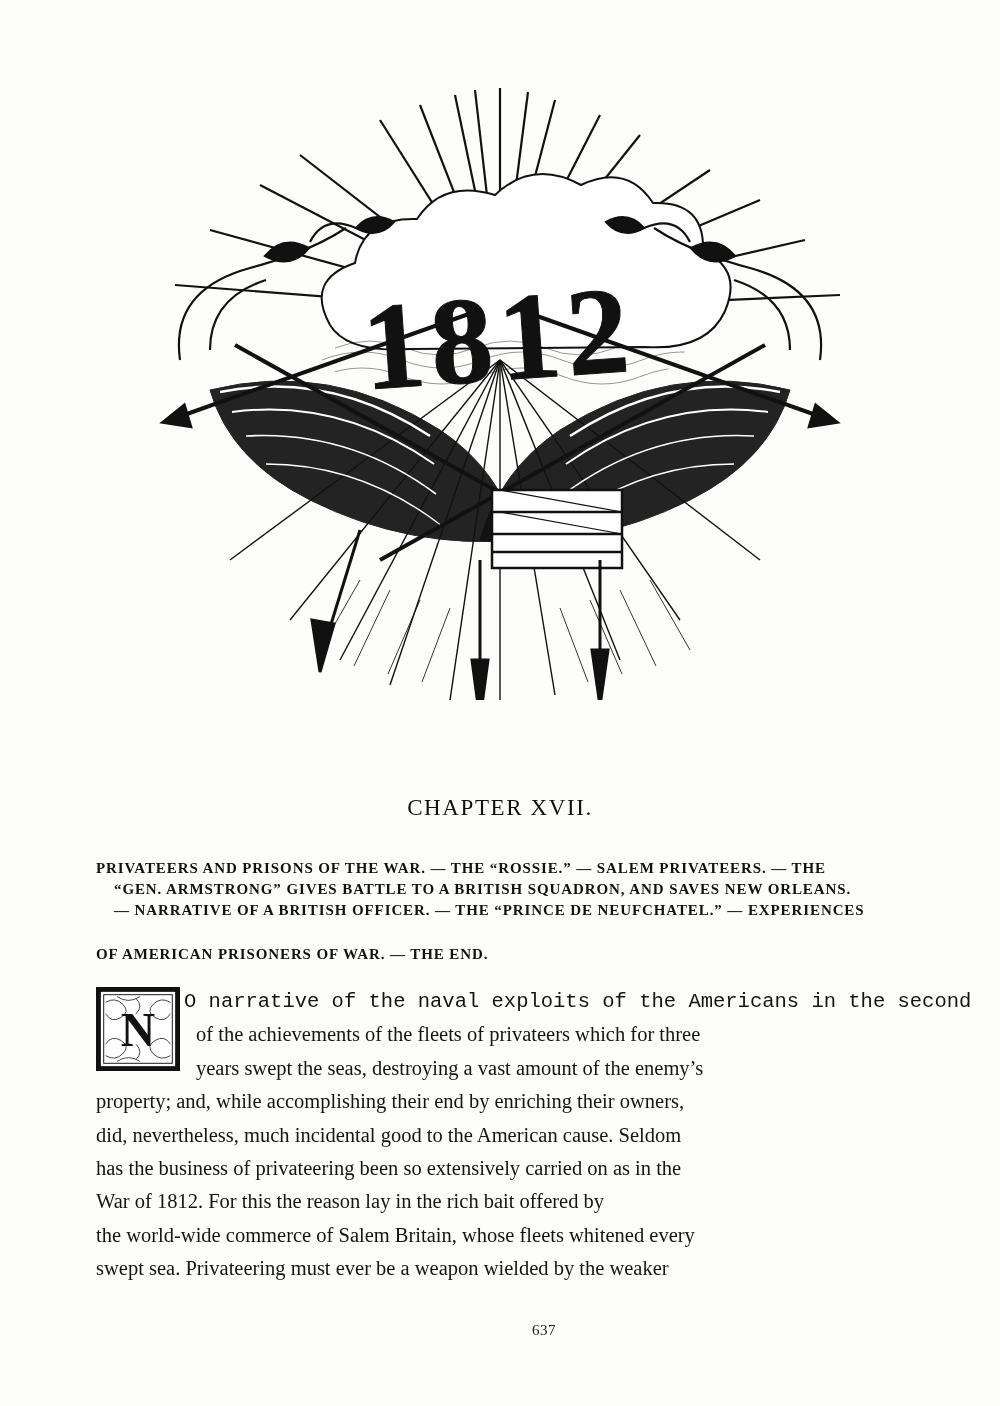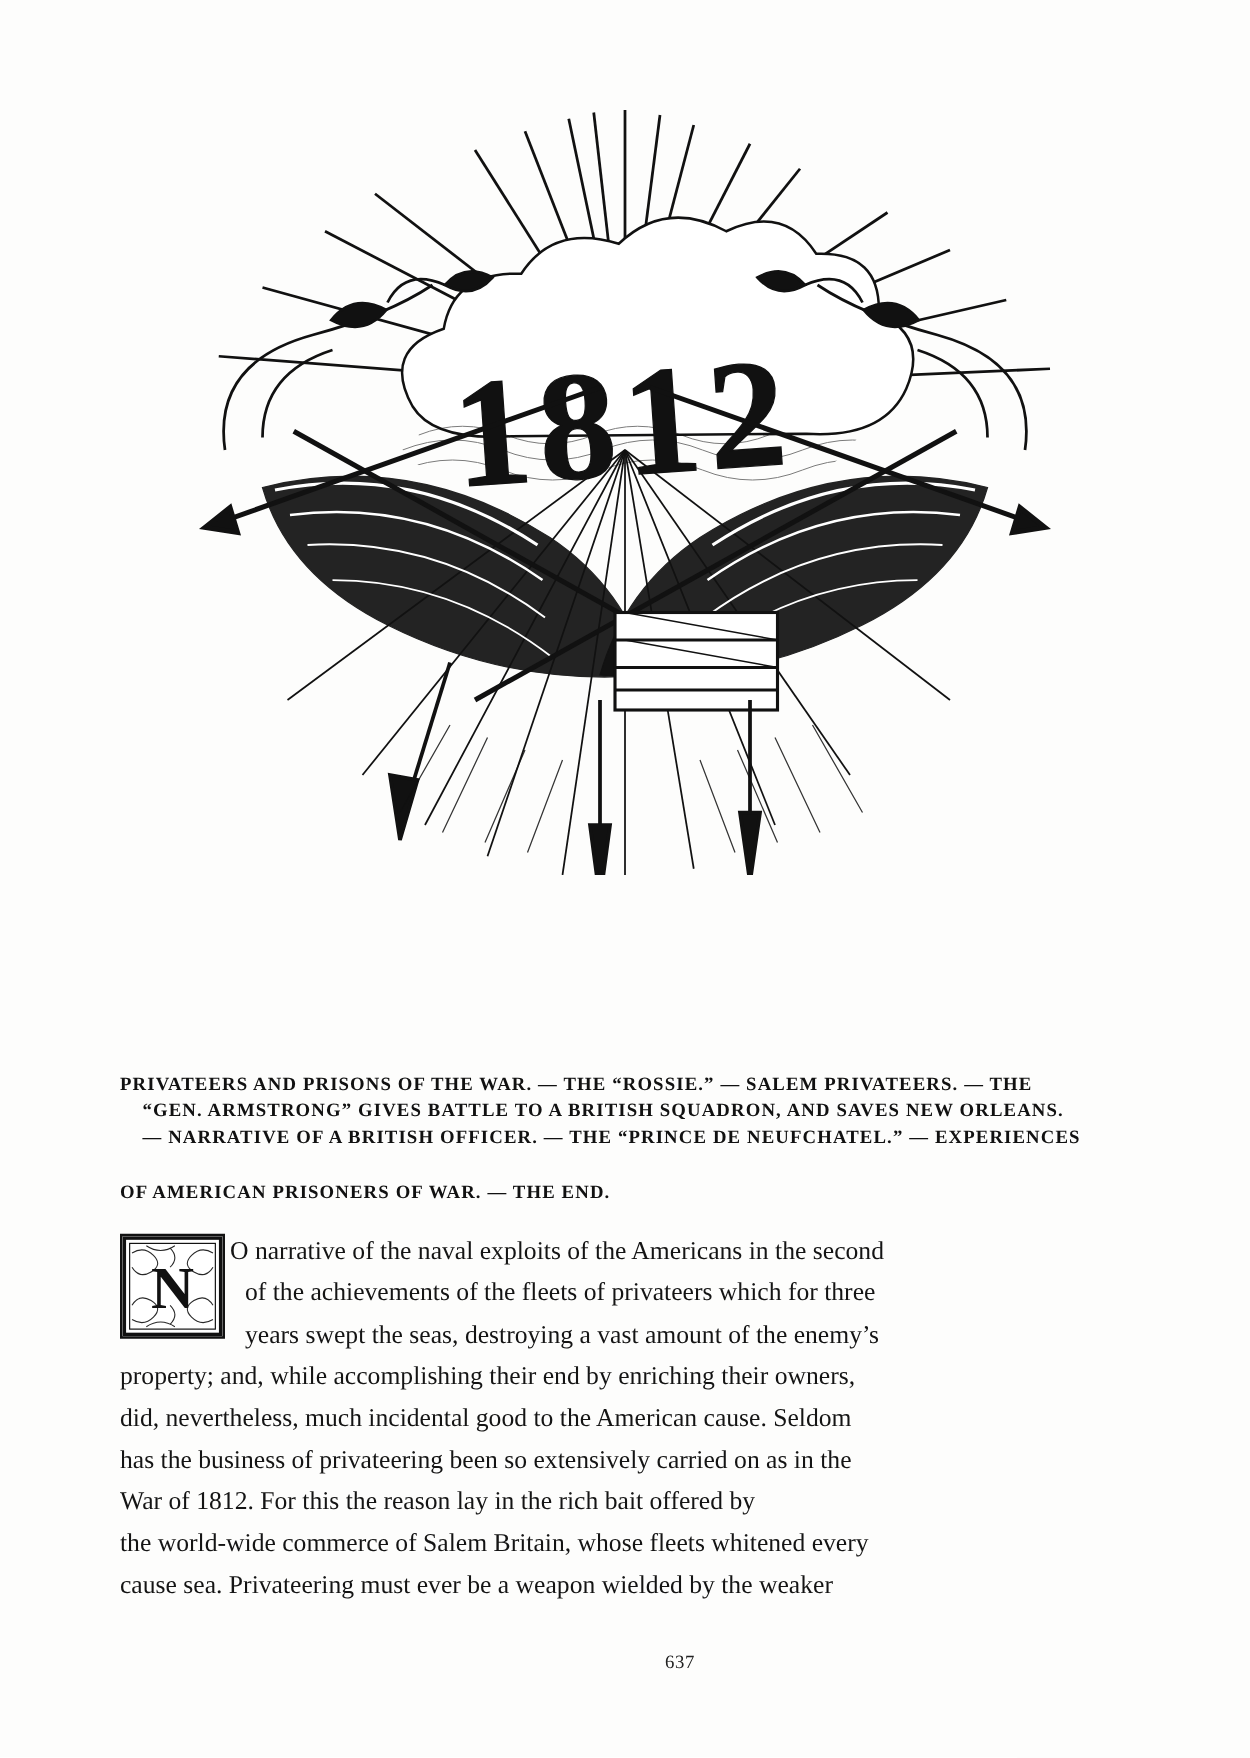--- a/index.html
+++ b/index.html
@@ -78,21 +78,21 @@
     width: 812px;
     font-size: 20.5px;
     line-height: 33.4px;
     color: #141414;
   }
   .body-text .line {
     display: block;
     white-space: nowrap;
     text-align: justify;
   }
-  .body-text .line.pad1 { padding-left: 88px; }
+  .body-text .line.pad1 { padding-left: 88px; font-family: Liberation Mono, monospace; }
   .body-text .line.pad2 { padding-left: 100px; }
   .body-text .line.pad3 { padding-left: 100px; }
   .body-text .line.pad4 { padding-left: 100px; }
 
   
   .dropcap {
     position: absolute;
     left: 0;
     top: 2px;
     width: 84px;
@@ -231,20 +231,21 @@
         <path d="M252 560 l8 52 l14 -48 z"></path>
       </g>
 
       <g stroke="#111" stroke-width="1" opacity="0.85">
         <path d="M300 520 l-40 70 M330 530 l-36 76 M360 540 l-32 74 M390 548 l-28 74
                  M590 520 l40 70 M560 530 l36 76 M530 540 l32 74 M500 548 l28 74" fill="none"></path>
       </g>
     </svg>
   </div>
 
+  <div class="chapter-title">CHAPTER XVII.</div>
 
   <div class="argument">
     <span class="ln">Privateers and prisons of the war. — The “Rossie.” — Salem privateers. — The</span>
     <span class="ln indent">“Gen. Armstrong” gives battle to a British squadron, and saves New Orleans.</span>
     <span class="ln indent">— Narrative of a British officer. — The “Prince de Neufchatel.” — Experiences</span>
     <span class="ln last">of American prisoners of war. — The end.</span>
   </div>
 
   <div class="body-text">
 
@@ -265,18 +266,18 @@
     </div>
 
     <span class="line pad1">O narrative of the naval exploits of the Americans in the second</span>
     <span class="line pad3">of the achievements of the fleets of privateers which for three</span>
     <span class="line pad4">years swept the seas, destroying a vast amount of the enemy’s</span>
     <span class="line">property; and, while accomplishing their end by enriching their owners,</span>
     <span class="line">did, nevertheless, much incidental good to the American cause.  Seldom</span>
     <span class="line">has the business of privateering been so extensively carried on as in the</span>
     <span class="line">War of 1812.  For this the reason lay in the rich bait offered by</span>
     <span class="line">the world-wide commerce of Salem Britain, whose fleets whitened every</span>
-    <span class="line">cause sea.  Privateering must ever be a weapon wielded by the weaker</span>
+    <span class="line">swept sea.  Privateering must ever be a weapon wielded by the weaker</span>
   </div>
 
   <div class="folio">637</div>
 
 </div>
 
 </body></html>

